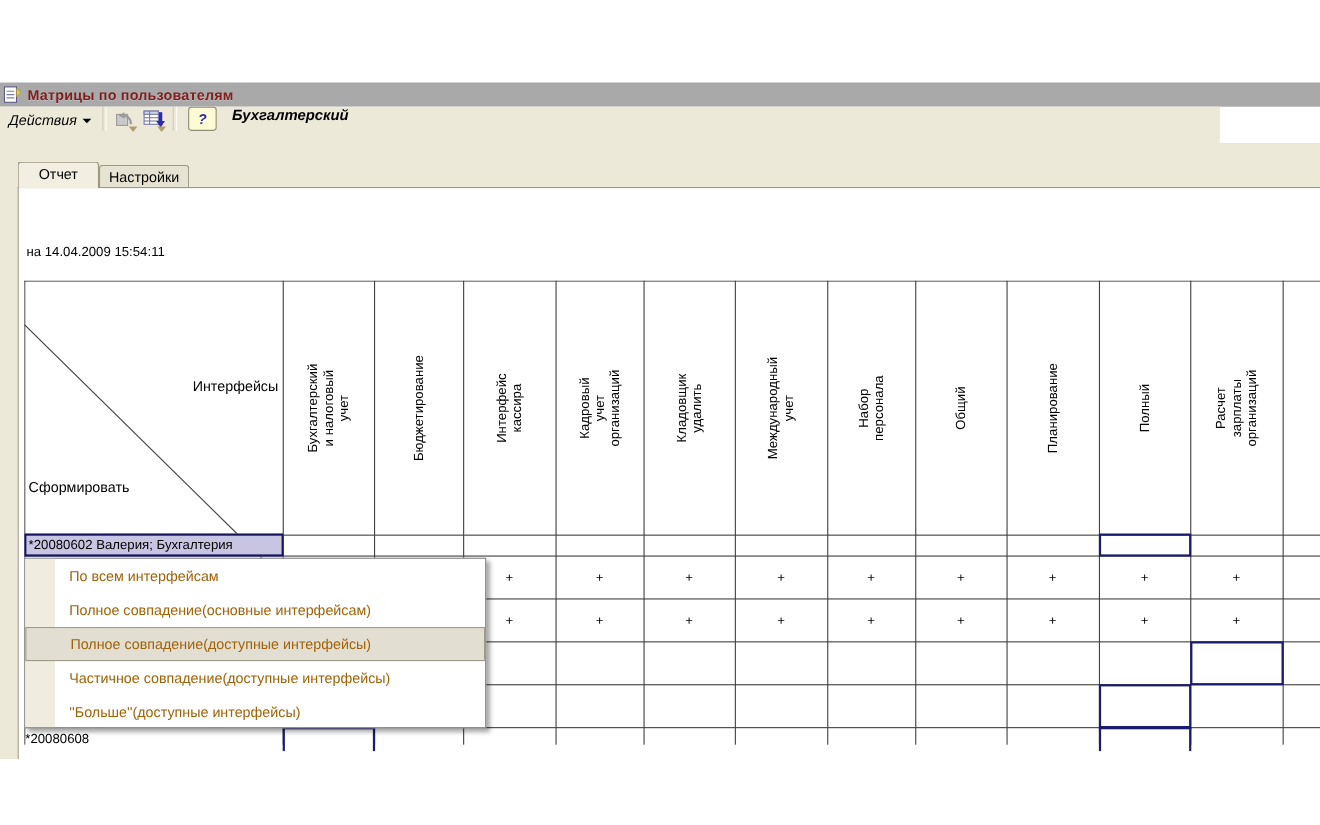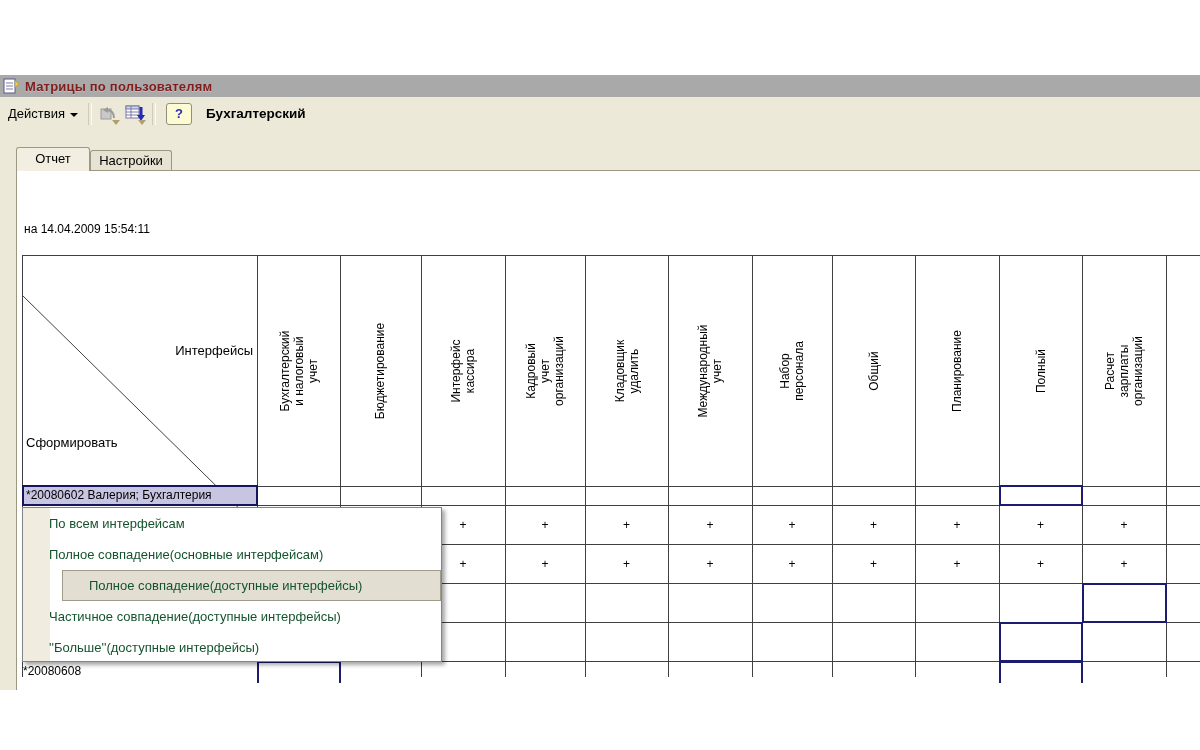--- a/index.html
+++ b/index.html
@@ -5,21 +5,21 @@
   html,body{margin:0;padding:0;background:#fff;}
   body{width:1200px;height:750px;font-family:"Liberation Sans",sans-serif;overflow:hidden;}
   .screen{position:relative;width:1200px;height:750px;background:#ffffff;overflow:hidden;}
 
   
   .titlebar{position:absolute;left:0;top:75px;width:1200px;height:22px;background:#a9a9a9;display:flex;align-items:center;}
   .win-icon{width:16px;height:16px;margin:0 6px 0 3px;}
   .title-text{font-size:13px;font-weight:bold;color:#7f1d1d;text-shadow:0 1px 0 rgba(255,255,255,0.25);letter-spacing:.2px;}
 
   
-  .toolbar{position:absolute;left:0;top:97px;width:1200px;height:33px;background:#ece9d8;border-bottom:1px solid #d6d2be;display:flex;align-items:center;}
+  .toolbar{position:absolute;left:0;top:97px;width:1109px;height:33px;background:#ece9d8;border-bottom:1px solid #d6d2be;display:flex;align-items:flex-start;font-style:italic;}
   .tb-actions{display:flex;align-items:center;height:24px;padding:0 6px 0 8px;font-size:13px;color:#000;}
   .tb-caret{width:0;height:0;border-left:4px solid transparent;border-right:4px solid transparent;border-top:4px solid #000;margin-left:5px;margin-top:2px;}
   .tb-sep{width:2px;height:22px;border-left:1px solid #cfcbb8;border-right:1px solid #fbfaf3;margin:0 4px;}
   .tb-icon{position:relative;width:26px;height:24px;display:flex;align-items:center;justify-content:center;}
   .tb-icon .tri{position:absolute;right:2px;bottom:1px;width:0;height:0;border-left:4px solid transparent;border-right:4px solid transparent;border-top:5px solid #b0a070;}
   .help-btn{width:24px;height:20px;background:#fdfbd4;border:1px solid #8f8f77;border-radius:3px;display:flex;align-items:center;justify-content:center;font-size:13px;font-weight:bold;color:#2a2ab0;margin:0 6px;}
   .tb-generate{font-size:13.5px;font-weight:bold;color:#000;margin-left:8px;}
 
   
   .tabstrip{position:absolute;left:0;top:130px;width:1200px;height:40px;background:#ece9d8;}
@@ -52,22 +52,22 @@
   .pc{position:absolute;display:flex;align-items:center;justify-content:center;font-size:12px;color:#000;}
 
   .focus-cell{position:absolute;box-sizing:border-box;border:2px solid #1b1b70;background:transparent;z-index:4;}
   .focus-open{border-bottom:none;}
 
   .partial-label{position:absolute;left:1px;top:409px;font-size:12px;color:#000;white-space:nowrap;}
 
   
   .menu{position:absolute;left:22px;top:507px;width:420px;height:155px;background:#ffffff;border:1px solid #848484;box-sizing:border-box;box-shadow:3px 3px 4px rgba(0,0,0,0.35);z-index:10;}
   .menu-gutter{position:absolute;left:0;top:0;width:27px;height:100%;background:#f0ede0;}
-  .menu-item{position:relative;height:31px;line-height:31px;padding-left:26px;font-size:13px;color:#14532d;box-sizing:border-box;}
-  .menu-item.hl{background:#e2dfd2;border:1px solid #9f9b8b;line-height:29px;margin-left:39px;}
+  .menu-item{position:relative;height:31px;line-height:31px;padding-left:40px;font-size:13px;color:#a16207;box-sizing:border-box;}
+  .menu-item.hl{background:#e2dfd2;border:1px solid #9f9b8b;line-height:29px;}
 </style>
 </head>
 <body>
 
 <div class="screen">
 
   <div class="titlebar">
     <svg class="win-icon" viewBox="0 0 16 16">
       <rect x="1" y="1" width="11" height="14" fill="#ffffff" stroke="#5a5a8a" stroke-width="1"></rect>
       <line x1="3" y1="5" x2="10" y2="5" stroke="#7a7aa8" stroke-width="1"></line>

